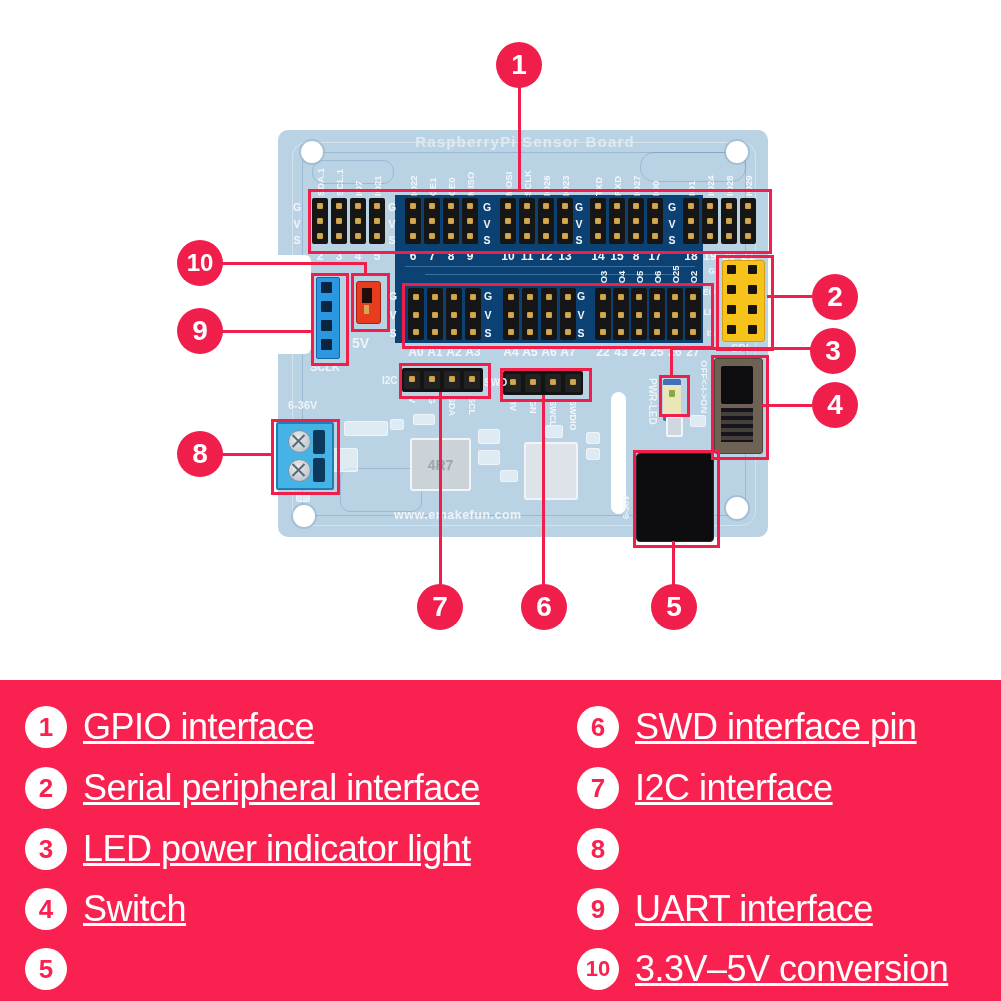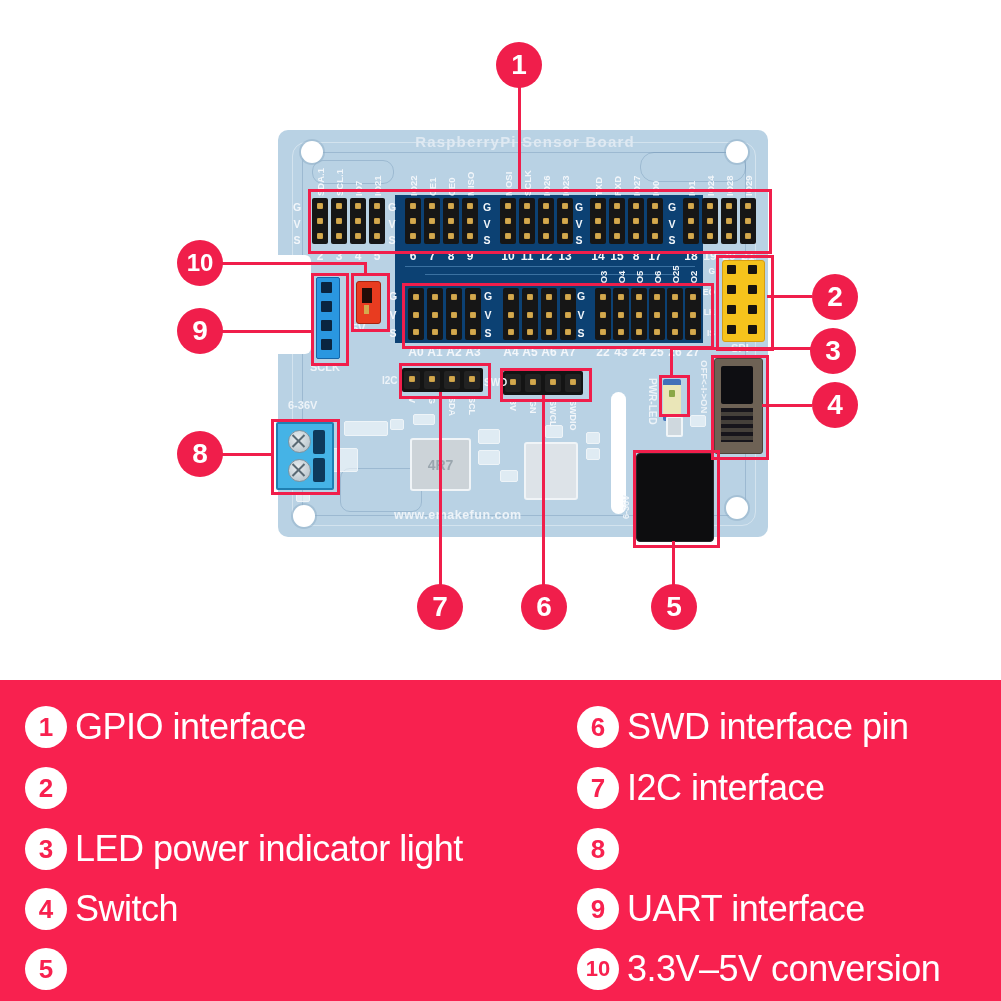--- a/index.html
+++ b/index.html
@@ -47,21 +47,21 @@
   .resistor{position:absolute;left:666px;top:416px;width:13px;height:17px;background:#cfd8de;border:2px solid #f0f5f8;border-radius:2px;z-index:5;}
   .vtext{transform-origin:0 0;}
   
   .corect{position:absolute;border:3px solid #f01e4b;z-index:8;}
   .coline{position:absolute;background:#f01e4b;z-index:8;}
   .cocircle{position:absolute;width:46px;height:46px;border-radius:50%;background:#f01e4b;color:#fff;font-weight:bold;display:flex;align-items:center;justify-content:center;z-index:9;}
   
   .legend{position:absolute;left:0;top:680px;width:1001px;height:321px;background:#f8214f;z-index:10;}
   .legend-item{position:absolute;display:flex;align-items:center;height:44px;}
   .legend-circle{width:42px;height:42px;border-radius:50%;background:#fff;color:#f8214f;font-weight:bold;display:flex;align-items:center;justify-content:center;flex:0 0 42px;}
-  .legend-label{margin-left:8px;color:#fff;font-size:36px;letter-spacing:-.5px;white-space:nowrap;}
+  .legend-label{margin-left:16px;color:#fff;font-size:36px;letter-spacing:-.5px;white-space:nowrap;text-decoration:underline;}
 </style>
 </head>
 <body>
 
 <div class="stage">
 
   <div class="abs board"></div>
   <div class="trace" style="left:292px;top:142px;width:462px;height:382px;"></div>
   <div class="trace2" style="left:302px;top:152px;width:442px;height:362px;"></div>
   <div class="trace2" style="left:640px;top:152px;width:104px;height:28px;border-radius:14px;"></div>
@@ -77,21 +77,21 @@
   <div class="navyline" style="left:405px;top:266px;width:290px;"></div>
   <div class="navyline" style="left:425px;top:274px;width:250px;"></div>
 
   <div class="silk title">RaspberryPi Sensor Board</div>
   <div class="silk website">www.emakefun.com</div>
   <div class="silk" style="left:310px;top:361px;font-size:11px;">SCLK</div>
   <div class="silk" style="left:731px;top:342px;font-size:11px;">SPI</div>
   <div class="silk" style="left:382px;top:375px;font-size:10px;">I2C</div>
   <div class="silk" style="left:484px;top:377px;font-size:10px;">SWD</div>
   <div class="silk" style="left:288px;top:399px;font-size:11px;">6-36V</div>
-  <div class="silk" style="left:352px;top:322px;font-size:11px;">5V</div>
+  <div class="silk" style="left:352px;top:335px;font-size:14px;">5V</div>
   <div class="silk vtext" style="left:658px;top:378px;font-size:10px;transform:rotate(90deg);">PWR-LED</div>
   <div class="silk vtext" style="left:710px;top:360px;font-size:9.5px;transform:rotate(90deg);">OFF&lt;-I-&gt;ON</div>
   <div class="silk vtext" style="left:621px;top:519px;font-size:9px;transform:rotate(-90deg);">6-36V</div>
 
   <div class="uartbody"></div>
   <div class="jumperbody"></div>
   <div class="jumperslot"></div>
   <div class="jumperpin"></div>
   <div class="termbody"></div>
   <div class="termslot" style="left:313px;top:430px;"></div>
@@ -468,20 +468,21 @@
     </div>
 
   <div class="legend">
     <div id="legend-left">
         <div class="legend-item" style="left: 25px; top: 25px;">
           <div class="legend-circle" style="font-size: 26px;">1</div>
           <div class="legend-label">GPIO interface</div>
         </div>
         <div class="legend-item" style="left: 25px; top: 86px;">
           <div class="legend-circle" style="font-size: 26px;">2</div>
+          <div class="legend-label">Serial peripheral interface</div>
         </div>
         <div class="legend-item" style="left: 25px; top: 147px;">
           <div class="legend-circle" style="font-size: 26px;">3</div>
           <div class="legend-label">LED power indicator light</div>
         </div>
         <div class="legend-item" style="left: 25px; top: 207px;">
           <div class="legend-circle" style="font-size: 26px;">4</div>
           <div class="legend-label">Switch</div>
         </div>
         <div class="legend-item" style="left: 25px; top: 267px;">

